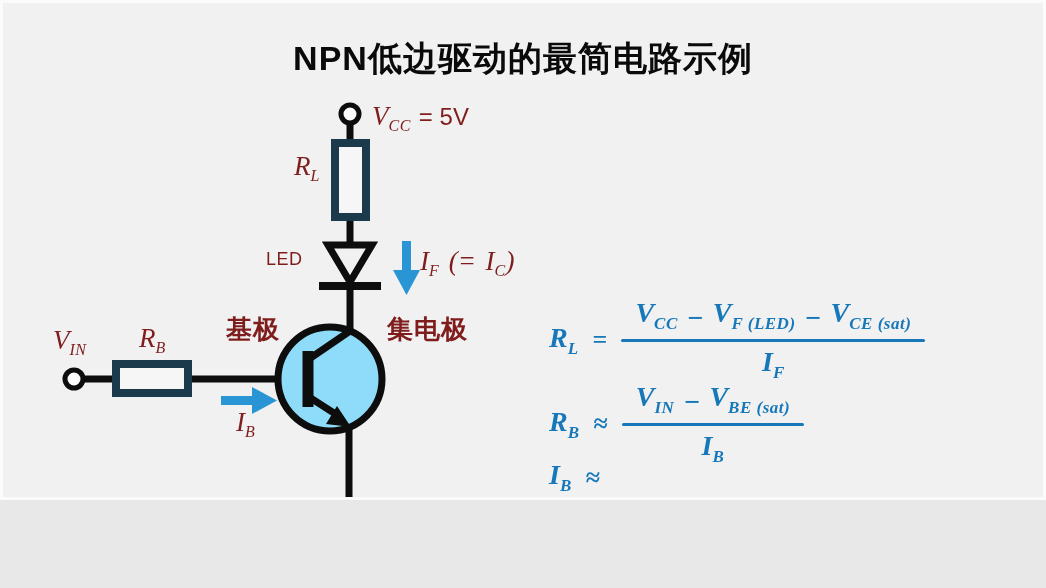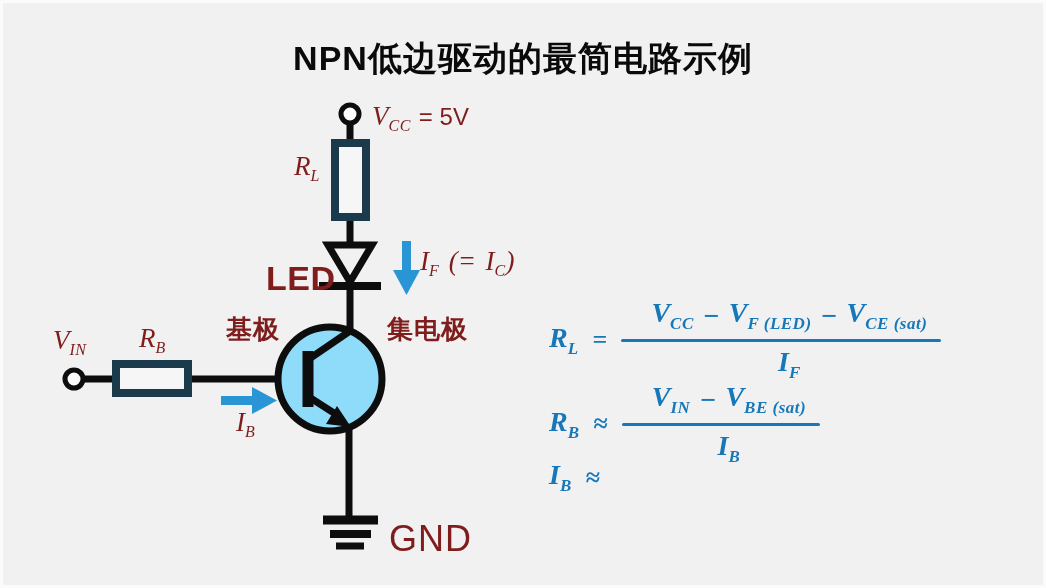--- a/index.html
+++ b/index.html
@@ -1,46 +1,46 @@
 <!DOCTYPE html>
 <html><head>
 <meta charset="utf-8">
 <style>
   * { margin:0; padding:0; box-sizing:border-box; }
   html,body { width:1046px; height:588px; }
   body { font-family:"Liberation Sans","DejaVu Sans",sans-serif; background:#e8e8e8; }
   .canvas {
-    position:relative; width:1046px; height:588px;
+    position:relative; width:1046px; height:500px;
     background:#f1f1f1; overflow:hidden;
     border:3px solid #fbfbfb;
   }
   svg.circuit { position:absolute; left:0; top:0; }
   .page-title {
     position:absolute; top:33px; left:0; width:100%;
     text-align:center; font-size:34px; font-weight:700; color:#0a0a0a;
     letter-spacing:1px;
   }
   .lbl { position:absolute; white-space:nowrap; color:#7f1d1d; }
   .ser  { font-family:"Liberation Serif","DejaVu Serif",serif; font-style:italic; font-size:27px; }
   .sb   { font-family:"Liberation Serif","DejaVu Serif",serif; font-style:italic; font-size:16px; vertical-align:-6px; letter-spacing:0.5px; }
   .sans { font-size:24px; font-weight:500; margin-left:8px; }
   .cjk  { font-size:26px; font-weight:600; letter-spacing:1px; }
-  .plain{ font-size:34px; font-weight:700; letter-spacing:0.5px;margin-top:10px; }
+  .plain{ font-size:18px; font-weight:400; letter-spacing:0.5px; }
   .gndtxt { font-size:36px; font-weight:400; letter-spacing:1px; }
   
   .formula {
     position:absolute; display:flex; align-items:center; gap:12px;
     color:#1778b9;
     font-family:"Liberation Serif","DejaVu Serif",serif;
     font-style:italic; font-weight:700; font-size:28px;
   }
   .formula .fsb { font-size:17px; vertical-align:-7px; font-weight:700; letter-spacing:0.5px; }
   .formula .rel { font-style:normal; font-size:26px; font-weight:700; padding:0 2px; }
   .frac { display:inline-flex; flex-direction:column; align-items:center; }
-  .num, .den { padding:0 14px; display:flex; align-items:center;margin-left:16px; }
+  .num, .den { padding:0 14px; display:flex; align-items:flex-end; }
   .num { padding-bottom:5px; }
   .den { padding-top:4px; }
   .fline { align-self:stretch; height:3px; background:#1778b9; border-radius:2px; }
   .op { margin:0 9px; font-weight:700; }
 </style>
 </head>
 <body>
 
 <div class="canvas">
 

